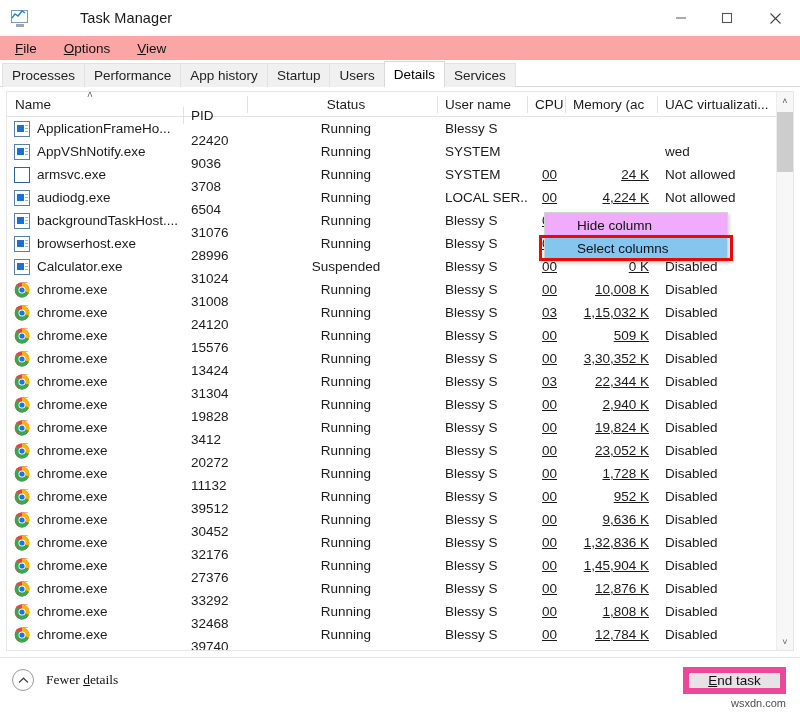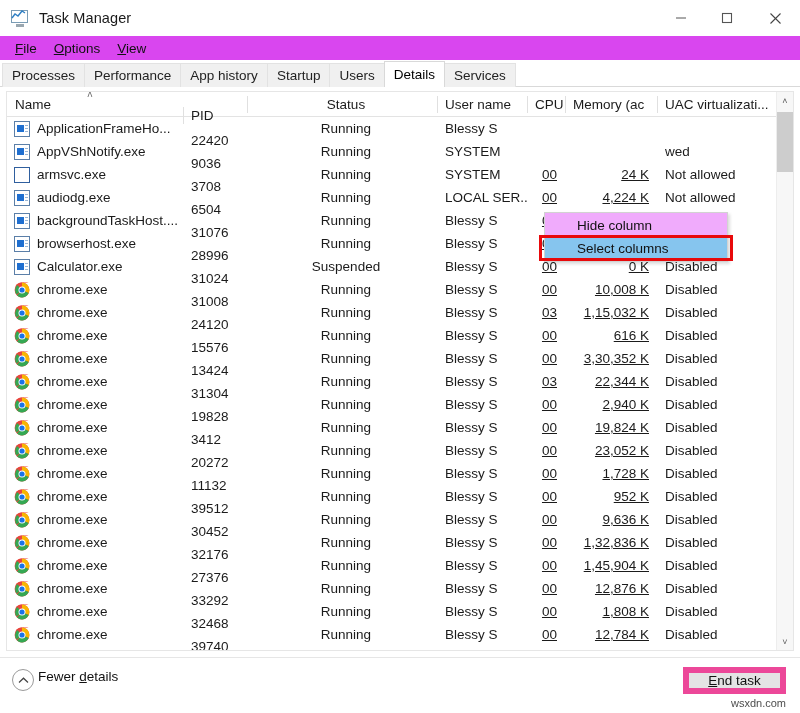--- a/index.html
+++ b/index.html
@@ -40,40 +40,41 @@
   }
   .tb-icon .stand {
     position: absolute; left: 6px; bottom: 0px;
     width: 8px; height: 3px; background: #9aa7b0;
   }
   .tb-icon svg { position:absolute; left:1px; top:1px; }
   .tb-title {
     font-size: 14.5px;
     color: #1a1a1a;
     letter-spacing: 0.1px;
+    margin-left: 41px;
   }
   .wincontrols {
     position: absolute; right: 0; top: 0;
     height: 36px; display: flex;
   }
   .wc {
     width: 46px; height: 36px;
     display: flex; align-items: center; justify-content: center;
     color: #4a4a4a;
   }
   .wc:last-child { width: 50px; }
 
   
   .menubar {
     height: 24px;
     display: flex;
     align-items: center;
     padding-left: 8px;
-    background: #d946ef;
-    gap: 2px;
+    background: #fca5a5;
+    gap: 12px;
   }
   .menu-item {
     font-size: 13.5px;
     color: #111111;
     padding: 2px 8px 2px 7px;
   }
   .menu-item u { text-decoration: underline; text-underline-offset: 1px; }
 
   
   .tabstrip {
@@ -269,21 +270,21 @@
   .bottombar {
     position: absolute;
     left: 0; right: 0; bottom: 0;
     height: 55px;
     background: #ffffff;
     border-top: 1px solid #e6e6e6;
   }
   .fewer {
     position: absolute;
     left: 12px; top: 11px;
-    display: flex; gap: 4px;
+    display: flex; align-items: center; gap: 12px; font-family: Liberation Serif, serif;
   }
   .chevcircle {
     width: 22px; height: 22px; border-radius: 50%;
     border: 1px solid #9b9b9b;
     display:flex; align-items:center; justify-content:center;
     color:#444; font-size: 10px;
     box-sizing: border-box;
   }
   .fewer-label { font-size: 13.5px; color: #111; }
   .fewer-label u { text-decoration: underline; text-underline-offset: 1px; }
@@ -528,21 +529,21 @@
                 <circle cx="8" cy="8" r="3.5" fill="#ffffff"></circle>
                 <circle cx="8" cy="8" r="2.6" fill="#1a73e8"></circle>
               </svg>
             </span>
             <span>chrome.exe</span>
           </div>
           <div class="cell c-pid">15576</div>
           <div class="cell c-status">Running</div>
           <div class="cell c-user">Blessy S</div>
           <div class="cell c-cpu right">00</div>
-          <div class="cell c-mem right">616 K</div>
+          <div class="cell c-mem right">509 K</div>
           <div class="cell c-uac">Disabled</div>
         </div>
         <div class="row">
           <div class="cell c-name name">
             <span class="pic chrome">
               <svg width="16" height="16" viewBox="0 0 16 16">
                 <circle cx="8" cy="8" r="7.4" fill="#e8453c"></circle>
                 <path d="M8 0.6 A7.4 7.4 0 0 1 14.7 11 L8 8 Z" fill="#f8b602"></path>
                 <path d="M14.7 11 A7.4 7.4 0 0 1 3 13.6 L8 8 Z" fill="#34a853"></path>
                 <path d="M1.4 4.2 A7.4 7.4 0 0 1 8 0.6 L8 8 Z" fill="#e8453c"></path>

